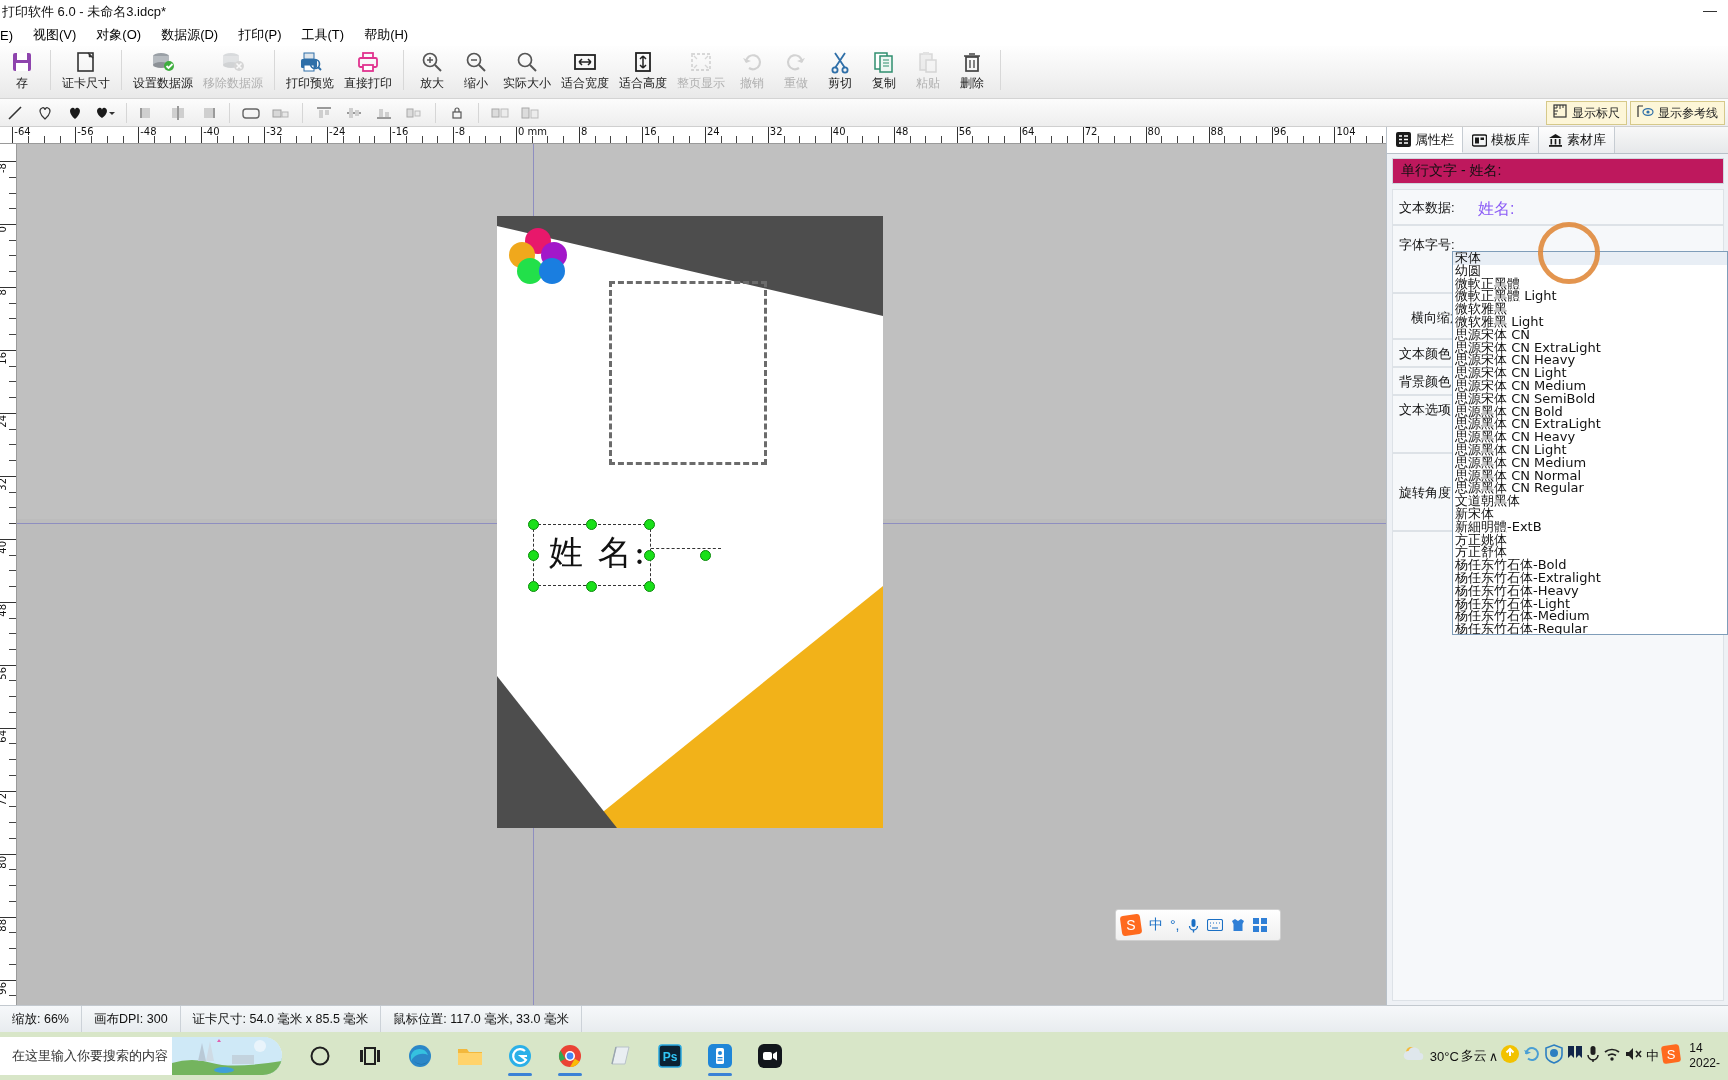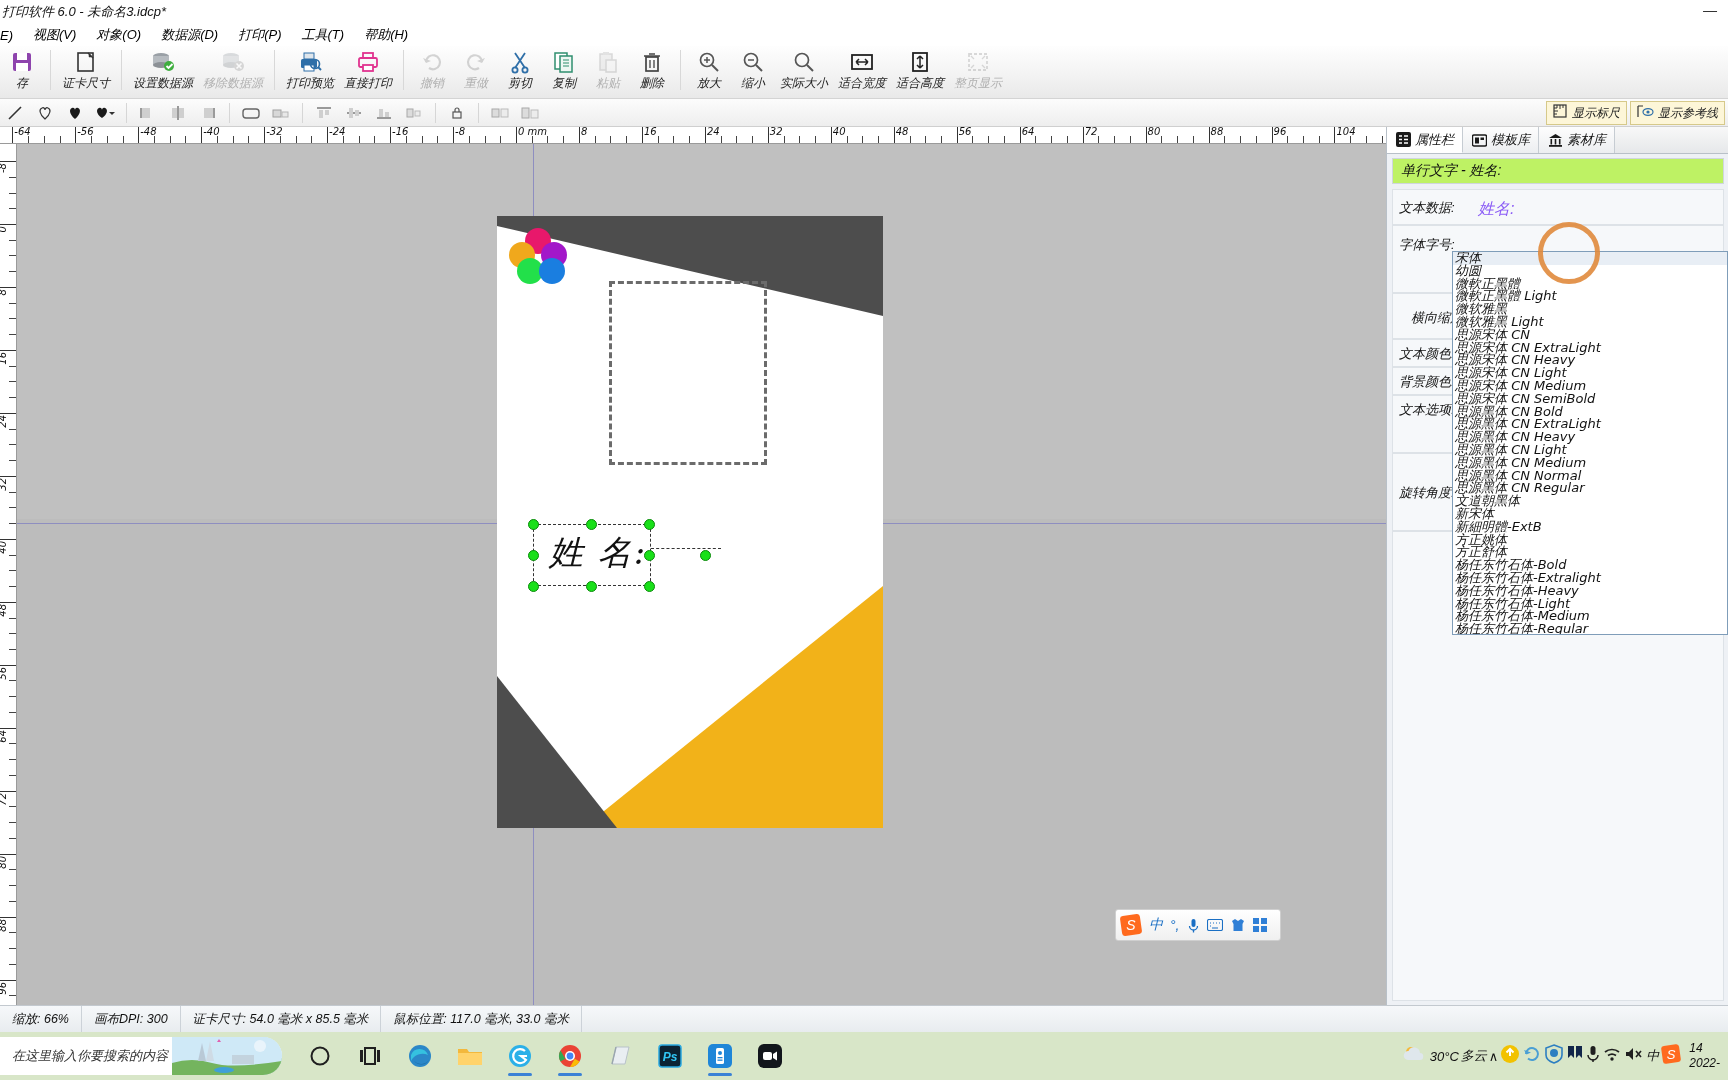--- a/index.html
+++ b/index.html
@@ -2,21 +2,21 @@
 <html><head>
 <meta charset="utf-8">
 <style>
   * { box-sizing: border-box; margin: 0; padding: 0; }
   html, body {
     width: 1728px; height: 1080px;
     overflow: hidden;
     font-family: "Liberation Sans", "DejaVu Sans", sans-serif;
     background: #ffffff;
   }
-  #app { position: relative; width: 1728px; height: 800px; font-style: italic; }
+  #app { position: relative; width: 1728px; height: 800px; }
 
   
   .titlebar {
     position: absolute; left: 0; top: 0; width: 1728px; height: 24px;
     background: #ffffff;
     display: flex; align-items: center;
   }
   .titlebar .title {
     font-size: 13px; color: #111; margin-left: 2px; white-space: nowrap;
   }
@@ -185,21 +185,21 @@
   }
   .rtab {
     display: flex; align-items: center; gap: 4px; padding: 0 8px;
     font-size: 13px; color: #111; border-right: 1px solid #c6ccd2;
     background: linear-gradient(to bottom,#fdfdfd,#eceef0);
   }
   .rtab.active { background: #ffffff; border-bottom: 1px solid #ffffff; }
   .rtab .ri { width: 16px; height: 16px; display: flex; align-items: center; justify-content: center; }
   .obj-title {
     position: absolute; left: 5px; top: 31px; width: 332px; height: 26px;
-    background: #bef264; border: 1px solid #cfd6dd;
+    background: #be185d; border: 1px solid #cfd6dd;
     display: flex; align-items: center; padding-left: 8px;
     font-size: 14px; color: #111;
   }
   .prow {
     position: absolute; left: 5px; width: 332px;
     border: 1px solid #dde2e7; background: #f6f8fa;
   }
   .plab {
     position: absolute; left: 6px; font-size: 13px; color: #111; white-space: nowrap;
   }
@@ -384,20 +384,79 @@
               <rect x="8" y="3" width="10" height="5" fill="none" stroke="#e0338f" stroke-width="1.8"></rect>
               <rect x="8" y="15" width="10" height="6" fill="#fff" stroke="#e0338f" stroke-width="1.8"></rect>
             </svg>
         </span>
         <span class="lbl">直接打印</span>
       </div>
       <div class="tb-sep"></div>
     </div>
 
     <div class="tb-group">
+      <div class="tb-btn">
+        <span class="ico">
+          <svg width="24" height="24" viewBox="0 0 24 24">
+              <circle cx="10" cy="10" r="6.5" fill="none" stroke="#555" stroke-width="1.7"></circle>
+              <path d="M15 15 l6 6" stroke="#555" stroke-width="2"></path>
+              <path d="M7 10 h6 M10 7 v6" stroke="#555" stroke-width="1.5"></path>
+            </svg>
+        </span>
+        <span class="lbl">放大</span>
+      </div>
+      <div class="tb-btn">
+        <span class="ico">
+          <svg width="24" height="24" viewBox="0 0 24 24">
+              <circle cx="10" cy="10" r="6.5" fill="none" stroke="#555" stroke-width="1.7"></circle>
+              <path d="M15 15 l6 6" stroke="#555" stroke-width="2"></path>
+              <path d="M7 10 h6" stroke="#555" stroke-width="1.5"></path>
+            </svg>
+        </span>
+        <span class="lbl">缩小</span>
+      </div>
+      <div class="tb-btn">
+        <span class="ico">
+          <svg width="24" height="24" viewBox="0 0 24 24">
+              <circle cx="10" cy="10" r="6.5" fill="none" stroke="#555" stroke-width="1.7"></circle>
+              <path d="M15 15 l6 6" stroke="#555" stroke-width="2"></path>
+            </svg>
+        </span>
+        <span class="lbl">实际大小</span>
+      </div>
+      <div class="tb-btn">
+        <span class="ico">
+          <svg width="24" height="24" viewBox="0 0 24 24">
+              <rect x="2" y="5" width="20" height="14" fill="none" stroke="#222" stroke-width="1.8"></rect>
+              <path d="M6 12 h12 M6 12 l3 -3 M6 12 l3 3 M18 12 l-3 -3 M18 12 l-3 3" stroke="#222" stroke-width="1.5" fill="none"></path>
+            </svg>
+        </span>
+        <span class="lbl">适合宽度</span>
+      </div>
+      <div class="tb-btn">
+        <span class="ico">
+          <svg width="24" height="24" viewBox="0 0 24 24">
+              <rect x="5" y="3" width="14" height="18" fill="none" stroke="#222" stroke-width="1.8"></rect>
+              <path d="M12 6 v12 M12 6 l-3 3 M12 6 l3 3 M12 18 l-3 -3 M12 18 l3 -3" stroke="#222" stroke-width="1.5" fill="none"></path>
+            </svg>
+        </span>
+        <span class="lbl">适合高度</span>
+      </div>
+      <div class="tb-btn disabled">
+        <span class="ico">
+          <svg width="24" height="24" viewBox="0 0 24 24">
+              <rect x="3" y="4" width="18" height="16" fill="none" stroke="#999" stroke-width="1.8" stroke-dasharray="3 2"></rect>
+              <path d="M8 9 l-3 -3 M16 9 l3 -3 M8 15 l-3 3 M16 15 l3 3" stroke="#999" stroke-width="1.4"></path>
+            </svg>
+        </span>
+        <span class="lbl">整页显示</span>
+      </div>
+    </div>
+
+    <div class="tb-group">
       <div class="tb-btn disabled">
         <span class="ico">
           <svg width="24" height="24" viewBox="0 0 24 24">
               <path d="M6 12 a7 7 0 1 1 3 6" fill="none" stroke="#8c8c8c" stroke-width="2.2"></path>
               <path d="M3 8 L6 13 L11 11 Z" fill="#8c8c8c"></path>
             </svg>
         </span>
         <span class="lbl">撤销</span>
       </div>
       <div class="tb-btn disabled">
@@ -443,79 +502,20 @@
         <span class="ico">
           <svg width="24" height="24" viewBox="0 0 24 24">
               <rect x="6" y="7" width="12" height="14" fill="none" stroke="#444" stroke-width="1.7"></rect>
               <path d="M4 6 h16 M9 4 h6" stroke="#444" stroke-width="1.7"></path>
               <path d="M10 10 v8 M14 10 v8" stroke="#444" stroke-width="1.3"></path>
             </svg>
         </span>
         <span class="lbl">删除</span>
       </div>
       <div class="tb-sep"></div>
-    </div>
-
-    <div class="tb-group">
-      <div class="tb-btn">
-        <span class="ico">
-          <svg width="24" height="24" viewBox="0 0 24 24">
-              <circle cx="10" cy="10" r="6.5" fill="none" stroke="#555" stroke-width="1.7"></circle>
-              <path d="M15 15 l6 6" stroke="#555" stroke-width="2"></path>
-              <path d="M7 10 h6 M10 7 v6" stroke="#555" stroke-width="1.5"></path>
-            </svg>
-        </span>
-        <span class="lbl">放大</span>
-      </div>
-      <div class="tb-btn">
-        <span class="ico">
-          <svg width="24" height="24" viewBox="0 0 24 24">
-              <circle cx="10" cy="10" r="6.5" fill="none" stroke="#555" stroke-width="1.7"></circle>
-              <path d="M15 15 l6 6" stroke="#555" stroke-width="2"></path>
-              <path d="M7 10 h6" stroke="#555" stroke-width="1.5"></path>
-            </svg>
-        </span>
-        <span class="lbl">缩小</span>
-      </div>
-      <div class="tb-btn">
-        <span class="ico">
-          <svg width="24" height="24" viewBox="0 0 24 24">
-              <circle cx="10" cy="10" r="6.5" fill="none" stroke="#555" stroke-width="1.7"></circle>
-              <path d="M15 15 l6 6" stroke="#555" stroke-width="2"></path>
-            </svg>
-        </span>
-        <span class="lbl">实际大小</span>
-      </div>
-      <div class="tb-btn">
-        <span class="ico">
-          <svg width="24" height="24" viewBox="0 0 24 24">
-              <rect x="2" y="5" width="20" height="14" fill="none" stroke="#222" stroke-width="1.8"></rect>
-              <path d="M6 12 h12 M6 12 l3 -3 M6 12 l3 3 M18 12 l-3 -3 M18 12 l-3 3" stroke="#222" stroke-width="1.5" fill="none"></path>
-            </svg>
-        </span>
-        <span class="lbl">适合宽度</span>
-      </div>
-      <div class="tb-btn">
-        <span class="ico">
-          <svg width="24" height="24" viewBox="0 0 24 24">
-              <rect x="5" y="3" width="14" height="18" fill="none" stroke="#222" stroke-width="1.8"></rect>
-              <path d="M12 6 v12 M12 6 l-3 3 M12 6 l3 3 M12 18 l-3 -3 M12 18 l3 -3" stroke="#222" stroke-width="1.5" fill="none"></path>
-            </svg>
-        </span>
-        <span class="lbl">适合高度</span>
-      </div>
-      <div class="tb-btn disabled">
-        <span class="ico">
-          <svg width="24" height="24" viewBox="0 0 24 24">
-              <rect x="3" y="4" width="18" height="16" fill="none" stroke="#999" stroke-width="1.8" stroke-dasharray="3 2"></rect>
-              <path d="M8 9 l-3 -3 M16 9 l3 -3 M8 15 l-3 3 M16 15 l3 3" stroke="#999" stroke-width="1.4"></path>
-            </svg>
-        </span>
-        <span class="lbl">整页显示</span>
-      </div>
     </div>
   </div>
 
   <div class="toolbar2">
     <div class="t2-btn">
       <svg width="16" height="16" viewBox="0 0 16 16">
           <path d="M2 14 L14 2" stroke="#333" stroke-width="1.6"></path>
         </svg>
       </div>
     <div class="t2-btn">

